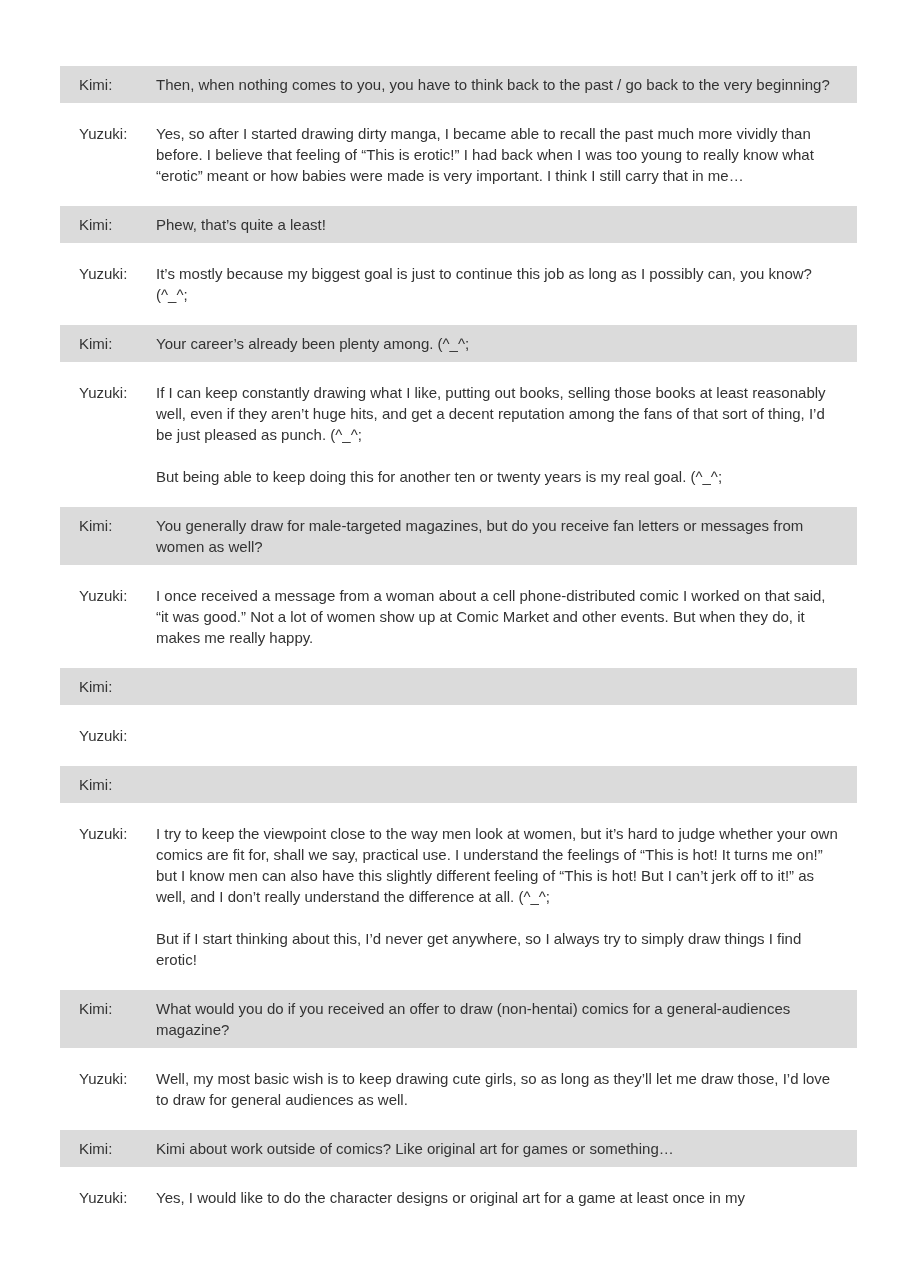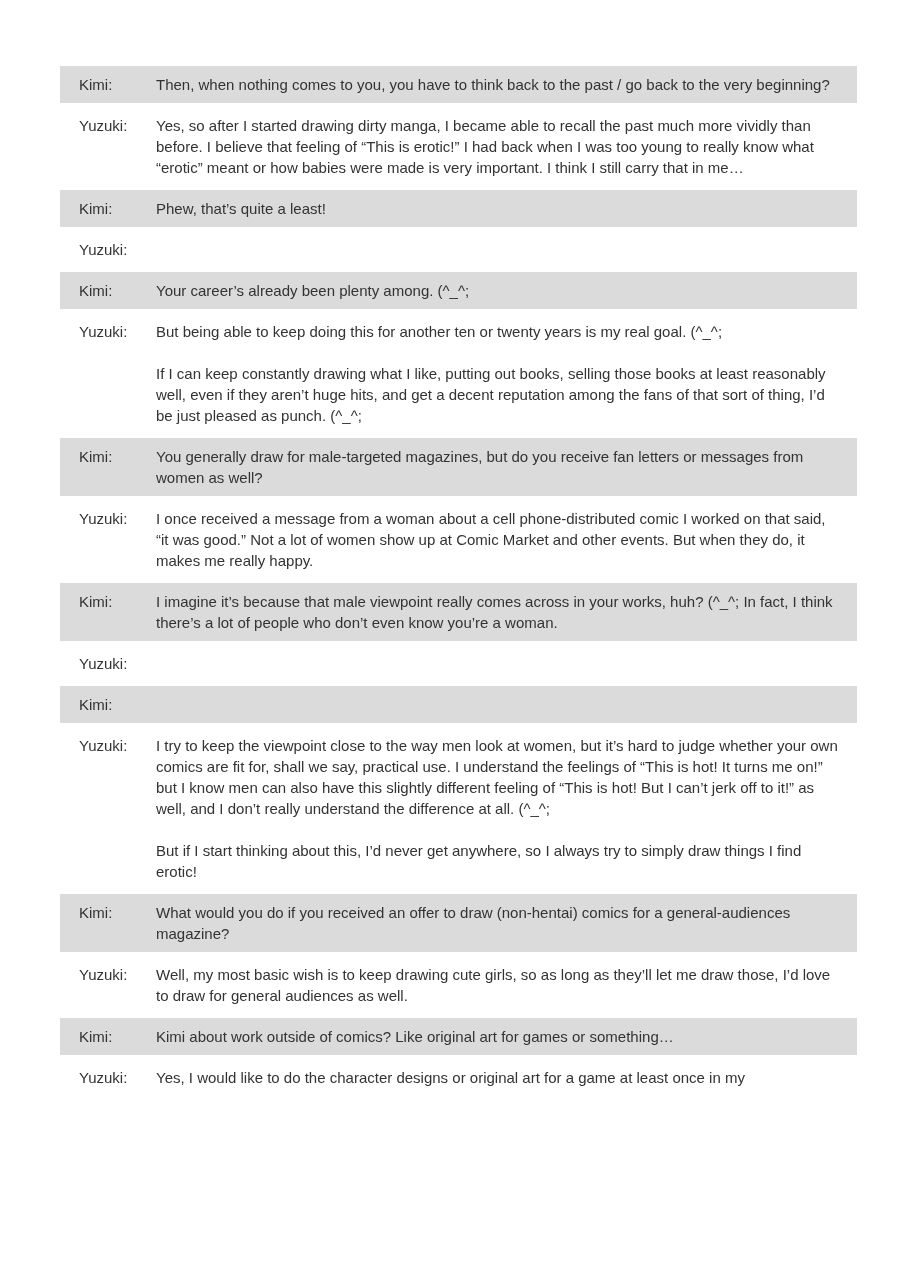--- a/index.html
+++ b/index.html
@@ -17,21 +17,21 @@
     position: relative;
     overflow: hidden;
   }
   .transcript {
     position: absolute;
     left: 60px;
     top: 66px;
     width: 797px;
     display: flex;
     flex-direction: column;
-    gap: 4px;
+    gap: 12px;
   }
   .row {
     display: flex;
     align-items: flex-start;
     padding: 8px 0;
   }
   .row.highlight {
     background: var(--row-bg);
   }
   .speaker {
@@ -71,56 +71,56 @@
 
   <div class="row highlight">
     <div class="speaker">Kimi:</div>
     <div class="message">
         <p>Phew, that’s quite a least!</p>
       </div>
   </div>
 
   <div class="row">
     <div class="speaker">Yuzuki:</div>
+    <div class="message">
+        <p>It’s mostly because my biggest goal is just to continue this job as long as I possibly can, you know? (^_^;</p>
+      </div>
   </div>
 
   <div class="row highlight">
     <div class="speaker">Kimi:</div>
     <div class="message">
         <p>Your career’s already been plenty among. (^_^;</p>
       </div>
   </div>
 
   <div class="row">
     <div class="speaker">Yuzuki:</div>
     <div class="message">
+        <p>If I can keep constantly drawing what I like, putting out books, selling those books at least reasonably well, even if they aren’t huge hits, and get a decent reputation among the fans of that sort of thing, I’d be just pleased as punch. (^_^;</p>
         <p>But being able to keep doing this for another ten or twenty years is my real goal. (^_^;</p>
-        <p>If I can keep constantly drawing what I like, putting out books, selling those books at least reasonably well, even if they aren’t huge hits, and get a decent reputation among the fans of that sort of thing, I’d be just pleased as punch. (^_^;</p>
       </div>
   </div>
 
   <div class="row highlight">
     <div class="speaker">Kimi:</div>
     <div class="message">
         <p>You generally draw for male-targeted magazines, but do you receive fan letters or messages from women as well?</p>
       </div>
   </div>
 
   <div class="row">
     <div class="speaker">Yuzuki:</div>
     <div class="message">
         <p>I once received a message from a woman about a cell phone-distributed comic I worked on that said, “it was good.” Not a lot of women show up at Comic Market and other events. But when they do, it makes me really happy.</p>
       </div>
   </div>
 
   <div class="row highlight">
     <div class="speaker">Kimi:</div>
-    <div class="message">
-        <p>I imagine it’s because that male viewpoint really comes across in your works, huh? (^_^; In fact, I think there’s a lot of people who don’t even know you’re a woman.</p>
-      </div>
   </div>
 
   <div class="row">
     <div class="speaker">Yuzuki:</div>
   </div>
 
   <div class="row highlight">
     <div class="speaker">Kimi:</div>
   </div>
 

